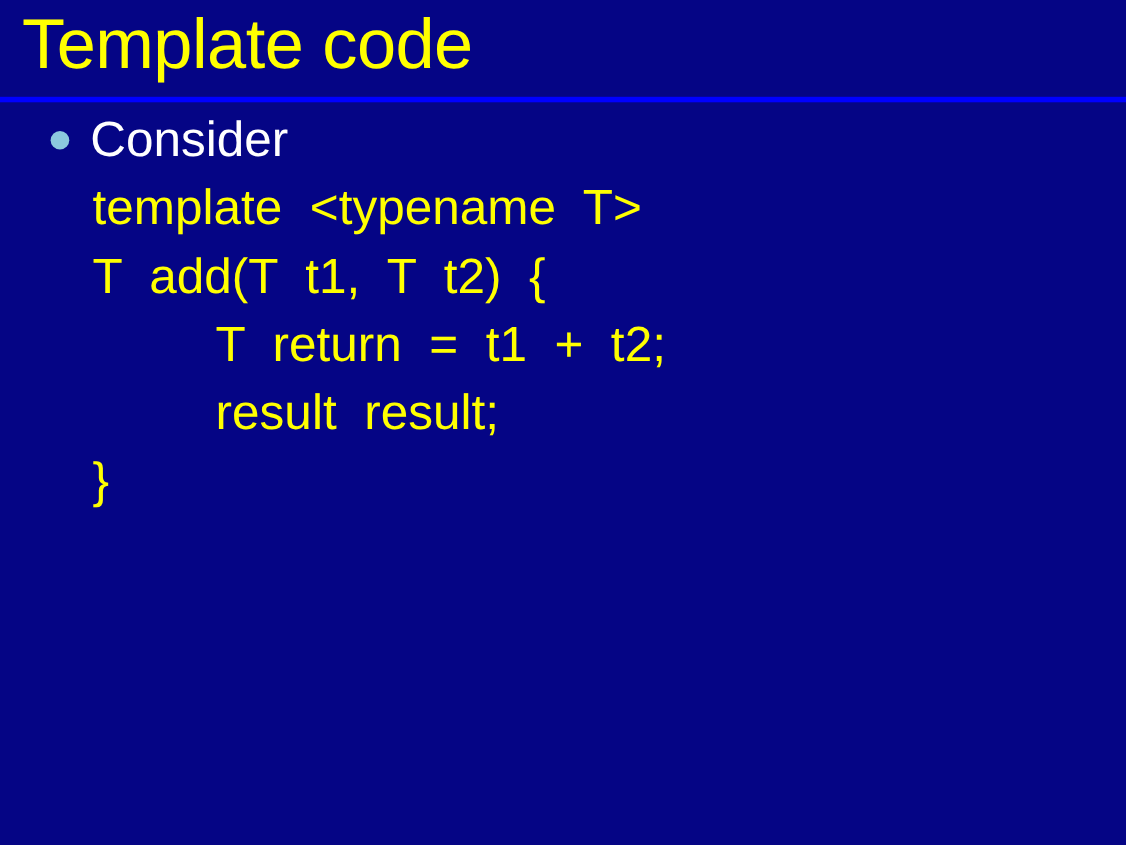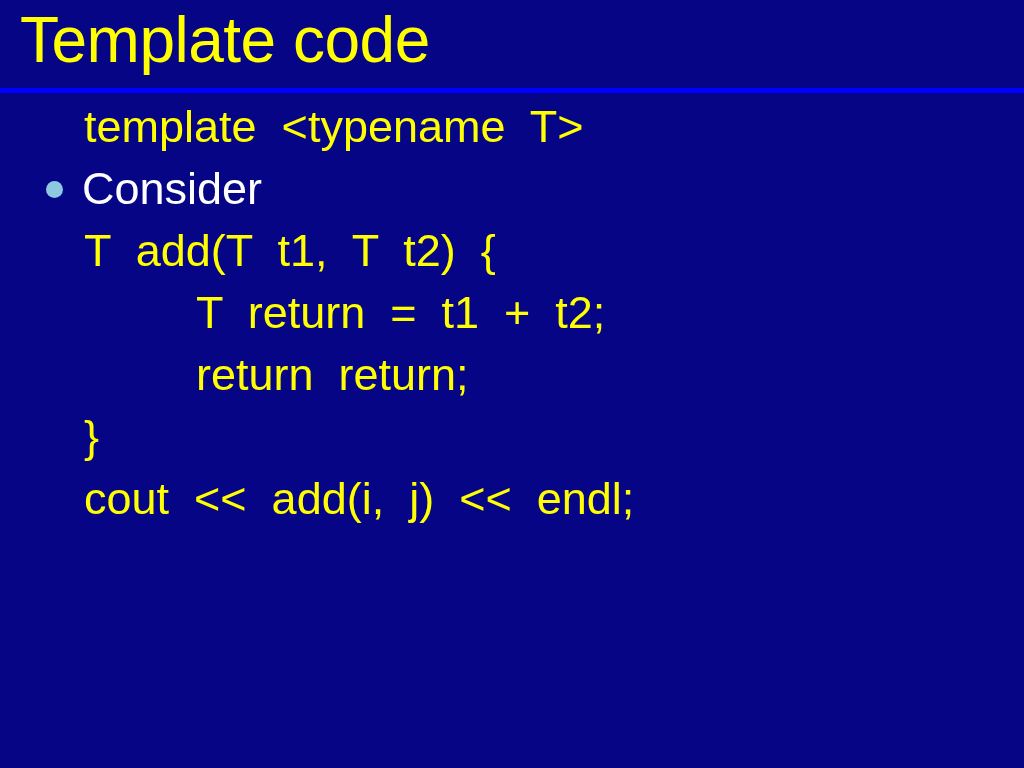--- a/index.html
+++ b/index.html
@@ -105,22 +105,21 @@
 <div id="slide">
 
   <div id="title-area">
     <div id="slide-title">Template code</div>
   </div>
 
   <div id="title-rule"></div>
 
   <div id="body-area">
 
-  <div class="line lvl-code"><span class="txt">template  &lt;typename  T&gt;</span></div>
-      <div class="line lvl-bullet"><span class="bullet-dot"></span><span class="txt">Consider</span></div>
+  <div class="line lvl-bullet"><span class="bullet-dot"></span><span class="txt">Consider</span></div>
+      <div class="line lvl-code"><span class="txt">template  &lt;typename  T&gt;</span></div>
       <div class="line lvl-code"><span class="txt">T  add(T  t1,  T  t2)  {</span></div>
       <div class="line lvl-code-indent"><span class="txt">T  return  =  t1  +  t2;</span></div>
-      <div class="line lvl-code-indent"><span class="txt">return  return;</span></div>
+      <div class="line lvl-code-indent"><span class="txt">result  result;</span></div>
       <div class="line lvl-code"><span class="txt">}</span></div>
-      <div class="line lvl-code"><span class="txt">cout  &lt;&lt;  add(i,  j)  &lt;&lt;  endl;</span></div>
     </div>
 
 </div>
 
 </body></html>

